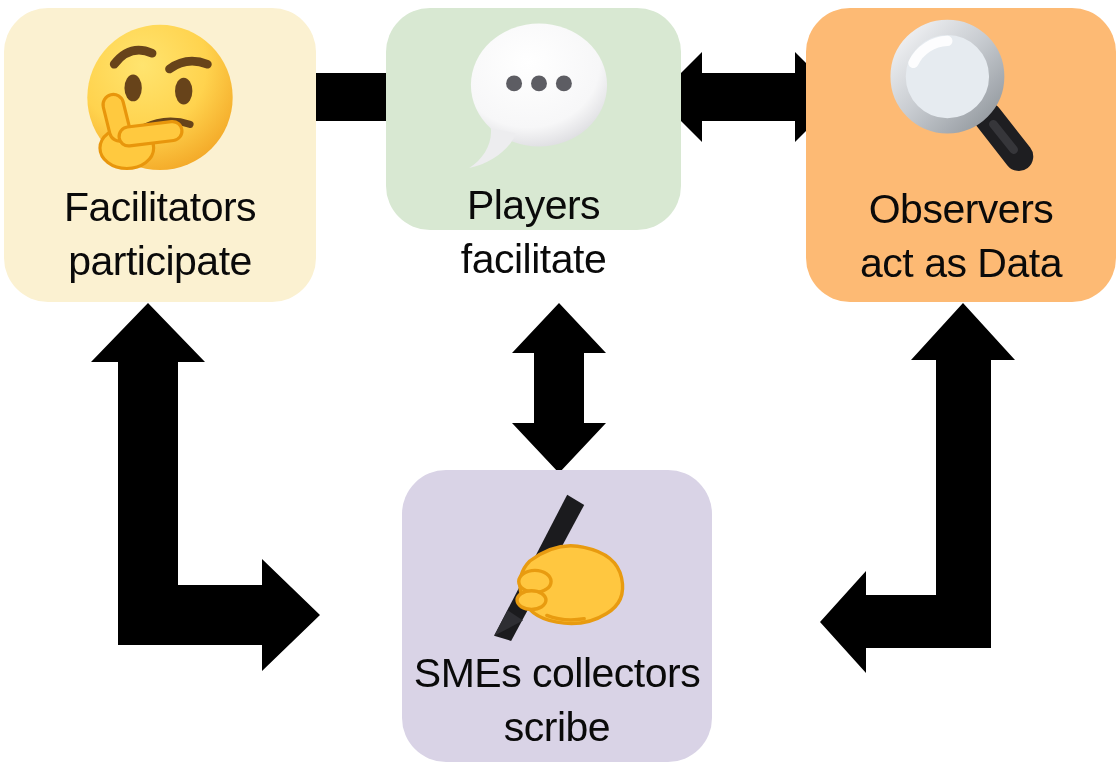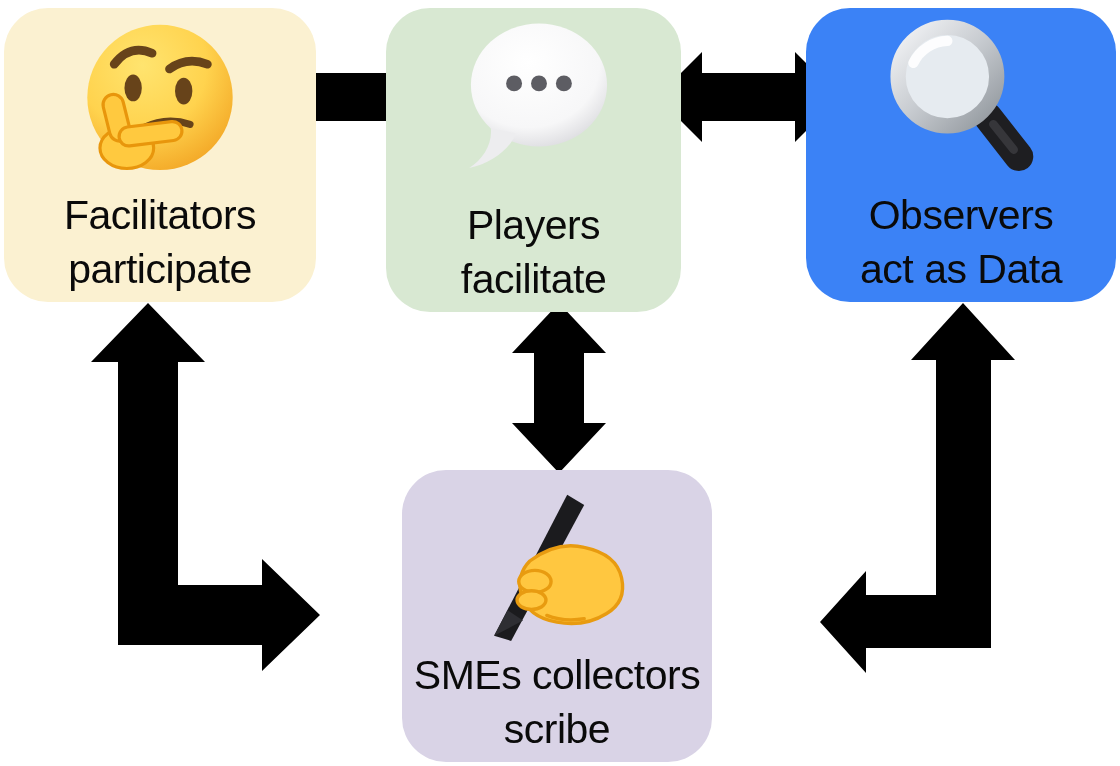--- a/index.html
+++ b/index.html
@@ -12,35 +12,35 @@
   }
   .arrows{position:absolute;left:0;top:0;width:1120px;height:766px;}
   .node{
     position:absolute;
     display:flex;flex-direction:column;
     align-items:center;justify-content:space-between;
     border-radius:44px;
     box-sizing:border-box;
   }
   .node-facilitators{left:4px;top:8px;width:312px;height:294px;}
-  .node-players{left:386px;top:8px;width:295px;height:304px;}
+  .node-players{left:386px;top:8px;width:295px;height:222px;}
   .node-observers{left:806px;top:8px;width:310px;height:294px;}
   .node-data-collectors{left:402px;top:470px;width:310px;height:292px;}
   .emoji{flex:0 0 auto;}
   .node-facilitators .emoji{margin-top:12px;}
   .node-players .emoji{margin-top:4px;}
   .node-observers .emoji{margin-top:4px;}
   .node-data-collectors .emoji{margin-top:6px;}
   .label{
     text-align:center;
     font-size:41px;
     line-height:54px;
     letter-spacing:-0.5px;
     color:#0a0a0a;
-    padding-bottom:6px;
+    padding-bottom:14px;
     white-space:nowrap;
     font-weight:500;
   }
 </style>
 </head>
 <body>
 
 <div class="canvas">
 
   <svg class="arrows" viewBox="0 0 1120 766" aria-hidden="true">
@@ -92,21 +92,21 @@
       <circle cx="38" cy="43" r="4.8" fill="#5D5D63"></circle>
       <circle cx="53" cy="43" r="4.8" fill="#5D5D63"></circle>
       <circle cx="68" cy="43" r="4.8" fill="#5D5D63"></circle>
     </svg>
     <div class="label">
       <div>Players</div>
       <div>facilitate</div>
     </div>
   </div>
 
-  <div class="node node-observers" style="background-color: #3b82f6;">
+  <div class="node node-observers" style="background-color: #fdba74;">
     <svg class="emoji" viewBox="0 0 100 100" width="170" height="170" aria-hidden="true">
       <defs>
         <linearGradient id="mg-g" x1="0" y1="0" x2="1" y2="1">
           <stop offset="0%" stop-color="#F4F5F7"></stop>
           <stop offset="50%" stop-color="#C6CACF"></stop>
           <stop offset="100%" stop-color="#8F959B"></stop>
         </linearGradient>
       </defs>
       <line x1="66" y1="62" x2="84" y2="85" stroke="#1E1E21" stroke-width="17" stroke-linecap="round"></line>
       <line x1="69" y1="66" x2="81" y2="81" stroke="#4A4A50" stroke-width="5" stroke-linecap="round" opacity="0.55"></line>

